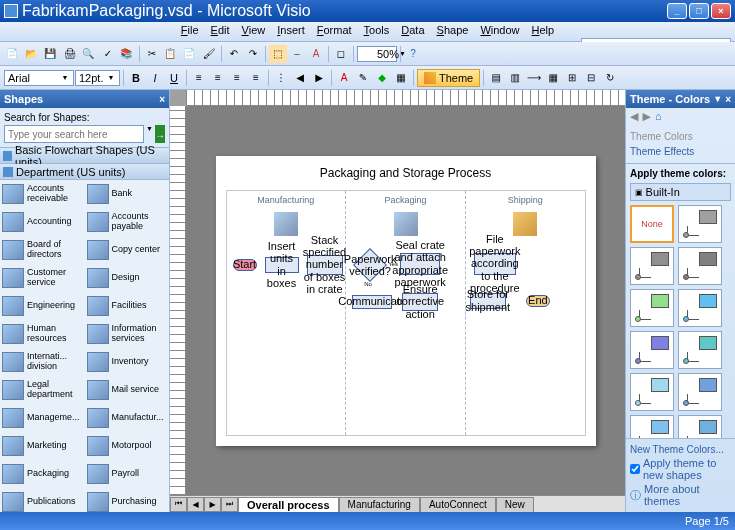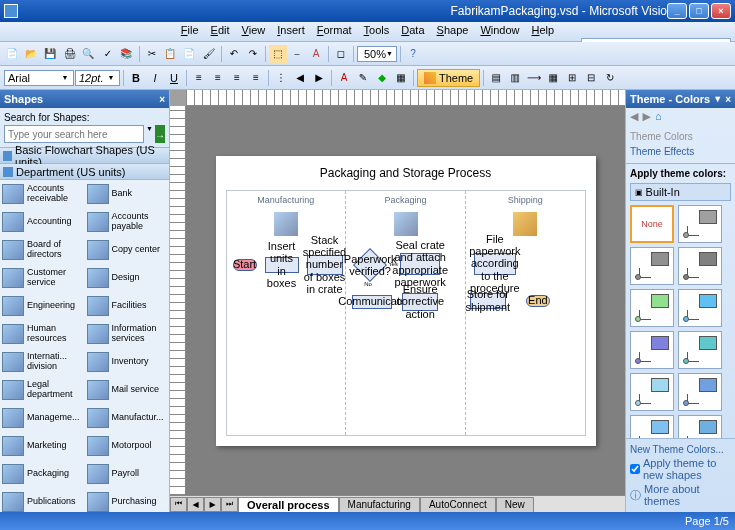--- a/index.html
+++ b/index.html
@@ -1,36 +1,36 @@
 <!DOCTYPE html>
 <html><head>
 <meta charset="utf-8">
 <style>
 * { box-sizing: border-box; margin: 0; padding: 0; font-family: Tahoma, Arial, sans-serif; font-size: 11px; }
 body { background: #fff; width: 735px; height: 530px; overflow: hidden; display: flex; flex-direction: column; }
 .titlebar { background: linear-gradient(#2a6ac8, #0a4aa8); height: 22px; display: flex; align-items: center; color: #fff; padding: 0 4px; }
 .titlebar .icon { width: 14px; height: 14px; background: #4a90d9; margin-right: 4px; border: 1px solid #fff; }
-.titlebar .title { flex: 1; font-size: 12px; text-align: right; }
+.titlebar .title { flex: 1; font-size: 16px; }
 .winbtns { display: flex; gap: 2px; }
 .winbtn { width: 20px; height: 16px; border: 1px solid #fff; border-radius: 3px; display: flex; align-items: center; justify-content: center; font-size: 9px; font-weight: bold; }
 .minbtn { background: linear-gradient(#6ba5e7, #3a7fd5); }
 .maxbtn { background: linear-gradient(#6ba5e7, #3a7fd5); }
 .closebtn { background: linear-gradient(#f08080, #d04040); }
 .menubar { background: linear-gradient(#e8f0fb, #d0e0f5); height: 20px; display: flex; align-items: center; padding: 0 4px; border-bottom: 1px solid #a0b8d8; flex-direction: column; }
 .menubar .icon { width: 14px; height: 14px; background: #4a90d9; margin-right: 4px; }
 .menuitem { padding: 2px 6px; cursor: default; }
 .menuitem u { text-decoration: underline; }
 .helpbox { margin-left: auto; width: 150px; height: 16px; border: 1px solid #88a8d0; background: #fff; padding: 18px 3px; color: #999; font-size: 10px; }
 .toolbar { background: linear-gradient(#e8f0fb, #d0e0f5); height: 24px; display: flex; align-items: center; padding: 0 4px; border-bottom: 1px solid #a0b8d8; gap: 1px; }
 .tbtn { width: 18px; height: 18px; border: 1px solid transparent; display: flex; align-items: center; justify-content: center; font-size: 10px; cursor: pointer; }
 .tsep { width: 1px; height: 16px; background: #a0b8d8; margin: 0 2px; }
 .fontsel { width: 70px; height: 16px; border: 1px solid #7a9ac8; background: #fff; padding: 0 3px; display: flex; align-items: center; }
-.fontsel.size { width: 45px; font-style: italic; }
+.fontsel.size { width: 45px; }
 .dd { width: 10px; font-size: 7px; text-align: center; }
-.zoomsel { width: 40px; height: 16px; border: 1px solid #7a9ac8; background: #fff; padding: 0 6px; display: flex; align-items: center; font-size: 10px; }
+.zoomsel { width: 40px; height: 16px; border: 1px solid #7a9ac8; background: #fff; padding: 0 19px; display: flex; align-items: center; font-size: 10px; }
 .themebtn { background: linear-gradient(#ffe8a0, #ffc850); border: 1px solid #d0a030; padding: 2px 6px; height: 18px; display: flex; align-items: center; gap: 3px; font-size: 10px; }
 .themebtn .ticon { width: 12px; height: 12px; background: linear-gradient(45deg, #f08030, #f0c030); }
 .main { flex: 1; display: flex; overflow: hidden; }
 .shapespane { width: 170px; background: linear-gradient(#e0ecfa, #cde0f5); border-right: 1px solid #a0b8d8; display: flex; flex-direction: column; }
 .panehdr { background: linear-gradient(#4a80c8, #2a60a8); color: #fff; height: 18px; display: flex; align-items: center; padding: 0 4px; font-weight: bold; }
 .panehdr .xbtn { margin-left: auto; font-size: 10px; cursor: pointer; }
 .searchsec { padding: 4px; border-bottom: 1px solid #a0b8d8; }
 .searchlbl { font-size: 10px; margin-bottom: 2px; }
 .searchrow { display: flex; gap: 2px; }
 .searchinp { flex: 1; height: 18px; border: 1px solid #7a9ac8; background: #fff; padding: 0 3px; font-size: 10px; color: #999; }

